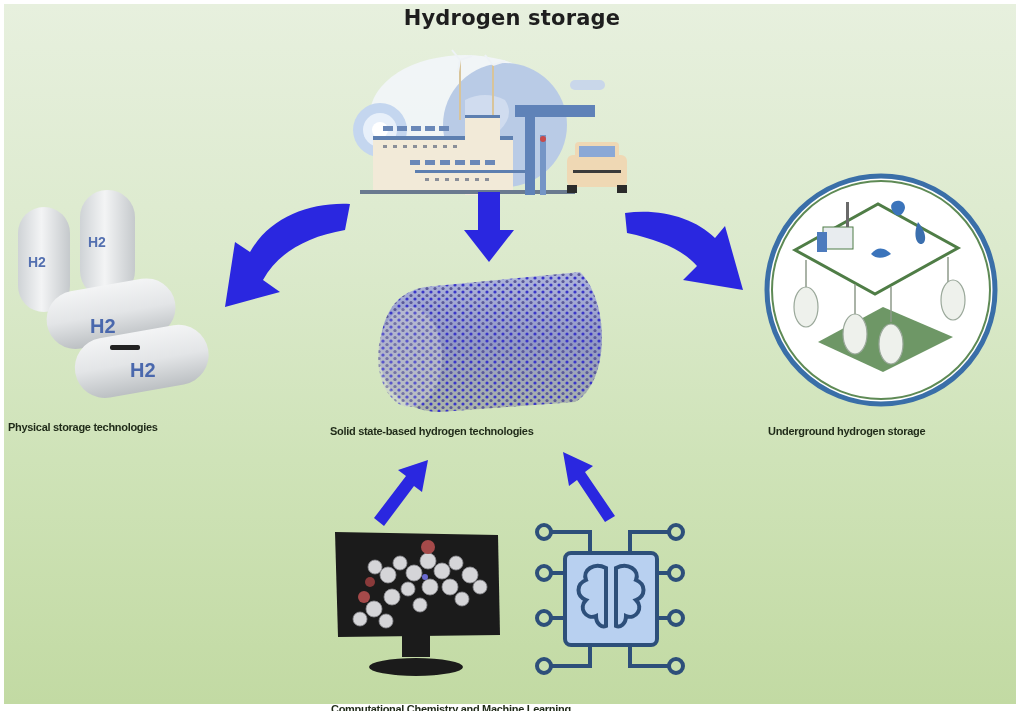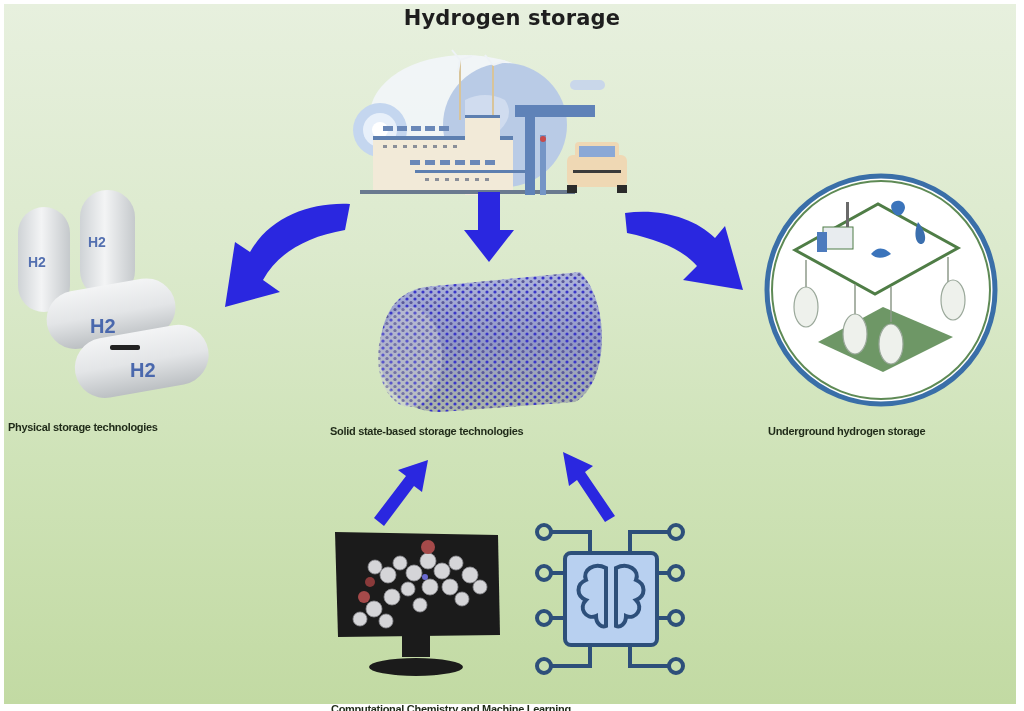--- a/index.html
+++ b/index.html
@@ -147,21 +147,21 @@
       <stop offset="0" stop-color="#8a8ae8"></stop>
         <stop offset="0.5" stop-color="#5a58c9"></stop>
         <stop offset="1" stop-color="#8d9096"></stop>
     </linearGradient>
   </defs>
   <path d="M60 25 L215 10 C245 40 245 120 210 140 L75 150 C35 150 10 120 15 80 C20 45 35 30 60 25 Z" fill="url(#ng)" opacity="0.55"></path>
   <path d="M60 25 L215 10 C245 40 245 120 210 140 L75 150 C35 150 10 120 15 80 C20 45 35 30 60 25 Z" fill="url(#hex)"></path>
   <ellipse cx="45" cy="95" rx="32" ry="50" fill="#c9cbd2" opacity="0.55"></ellipse>
   <ellipse cx="45" cy="95" rx="32" ry="50" fill="url(#hex)" opacity="0.6"></ellipse>
 </svg>
-<div class="lbl" style="left:330px;top:425px;">Solid state-based storage technologies</div>
+<div class="lbl" style="left:330px;top:425px;">Solid state-based hydrogen technologies</div>
 
 <svg style="left:763px;top:172px;" width="240" height="240" viewBox="0 0 240 240">
   <circle cx="118" cy="118" r="114" fill="#ffffff" stroke="#3a6fa8" stroke-width="5"></circle>
   <circle cx="118" cy="118" r="109" fill="none" stroke="#5e8a55" stroke-width="2"></circle>
 
   <polygon points="55,170 120,135 190,165 120,200" fill="#6e9766"></polygon>
 
   <polygon points="32,78 115,32 195,76 112,122" fill="#ffffff" stroke="#4f7d46" stroke-width="3"></polygon>
 
   <g stroke="#8e9a8a" stroke-width="1.5">

